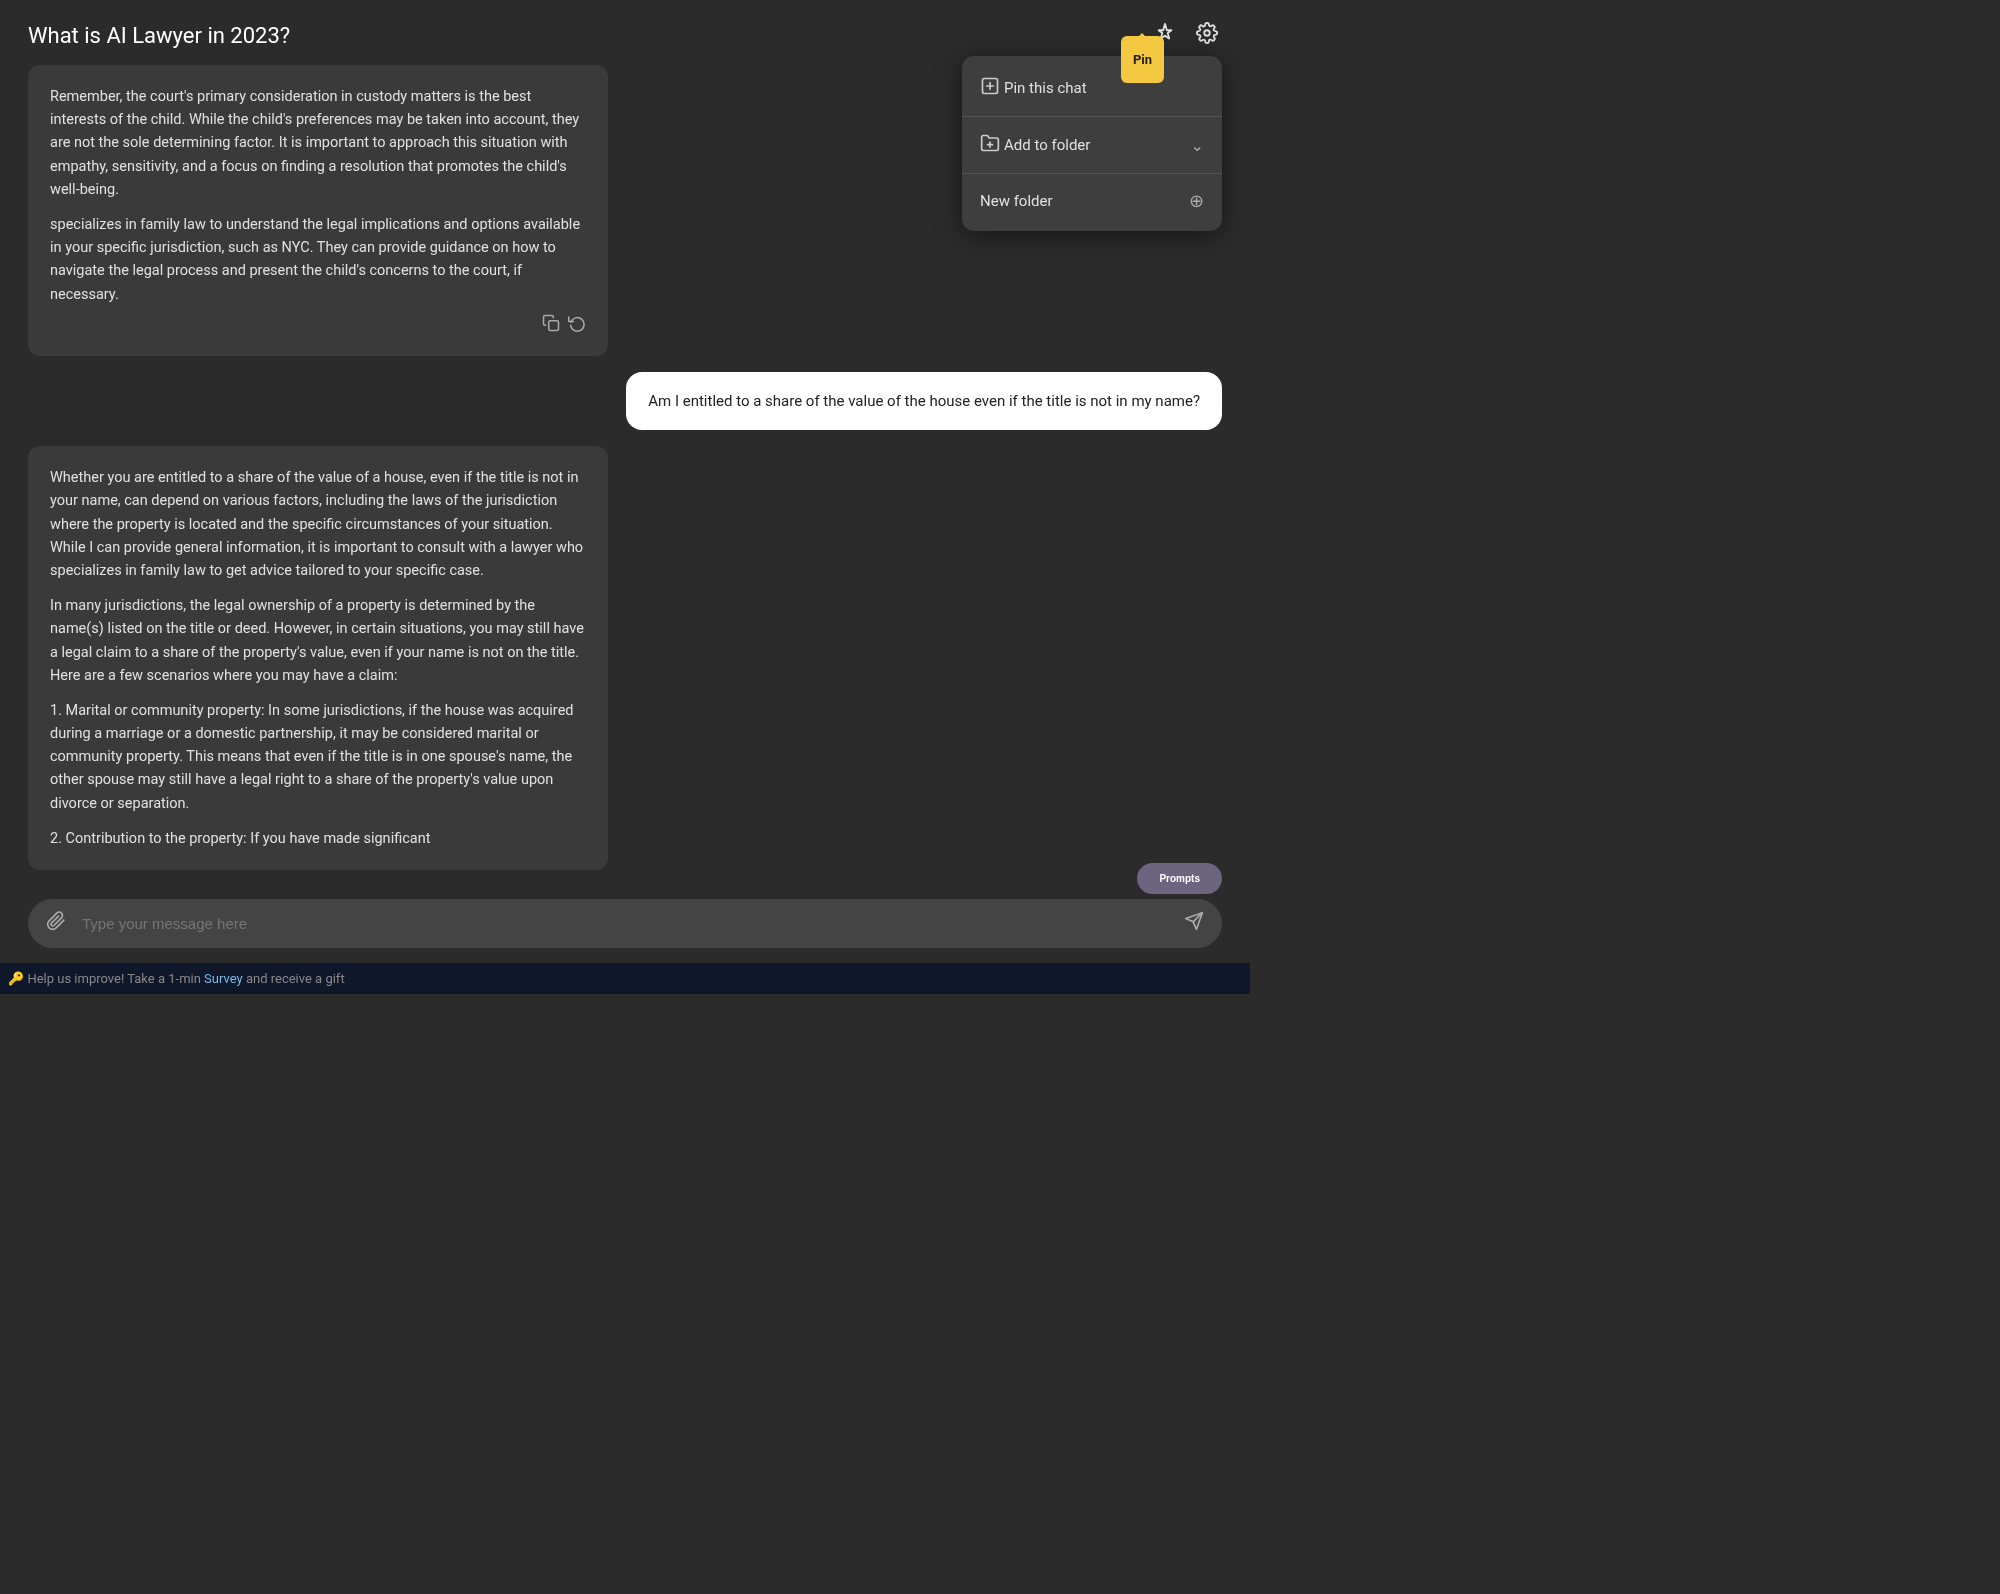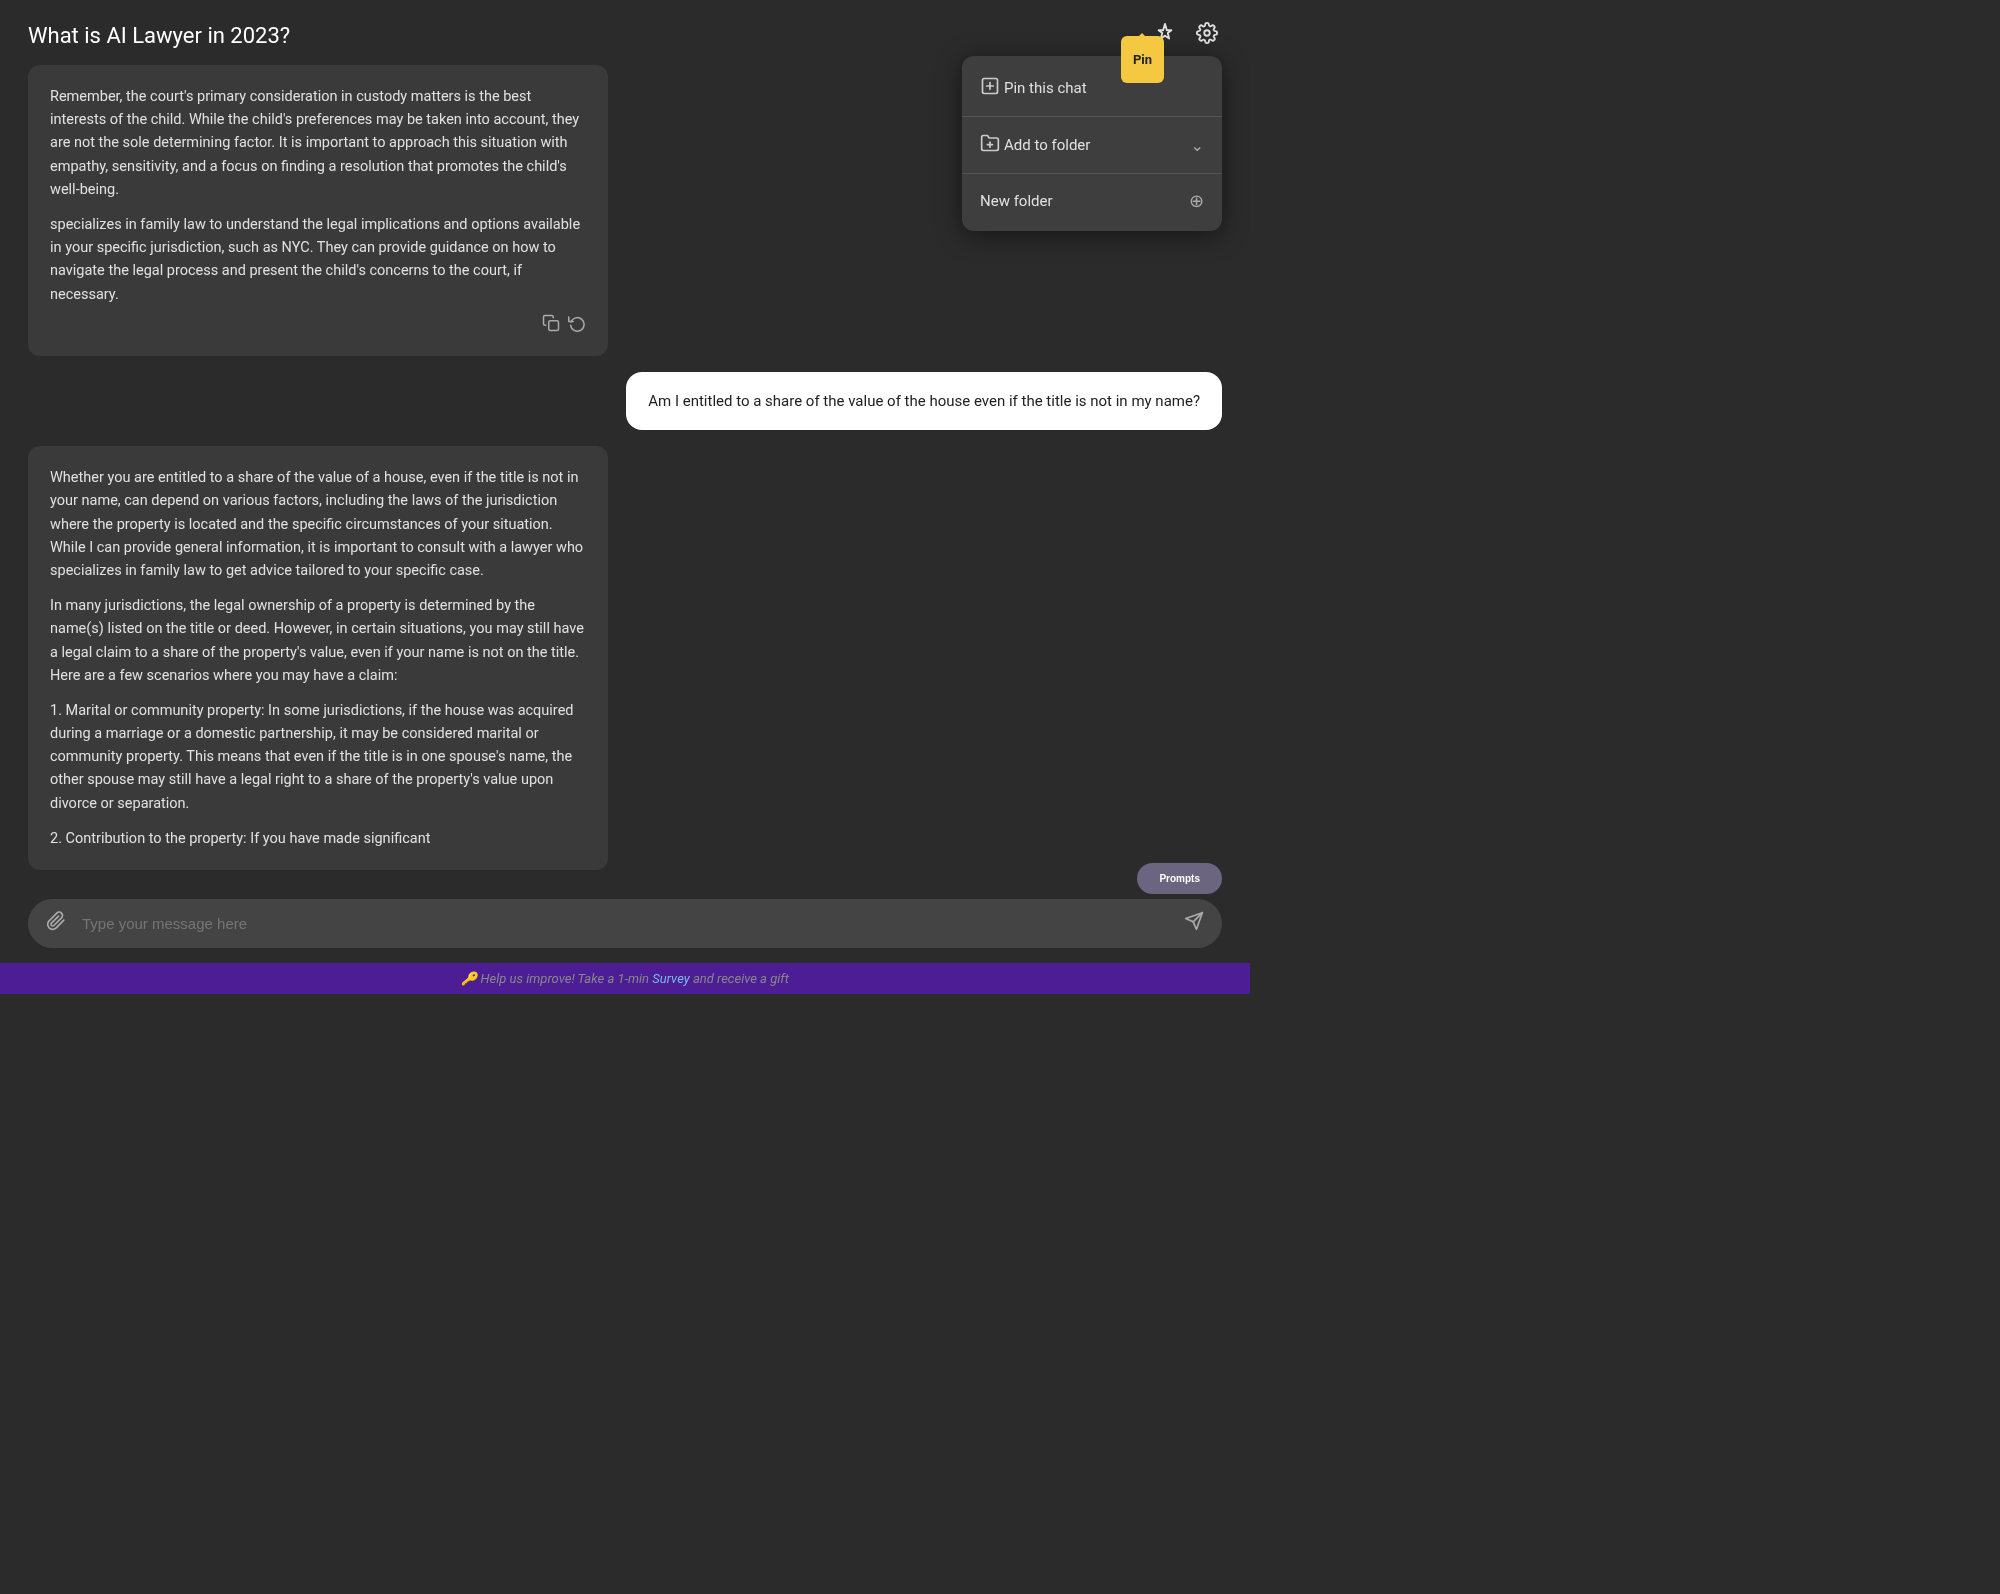--- a/index.html
+++ b/index.html
@@ -127,26 +127,24 @@
       color: #aaa;
       font-size: 18px;
     }
 
     
     .footer-bar {
       position: absolute;
       bottom: 0;
       left: 0;
       right: 0;
-      text-align: center;
       font-size: 13px;
       color: #888;
       padding: 8px;
-      background: #4c1d95;
-      font-style: italic;
+      background: #0f172a;
     }
     .footer-bar a {
       color: #7cb8e8;
       text-decoration: none;
     }
 
     
     .pin-dropdown {
       position: absolute;
       top: 56px;

